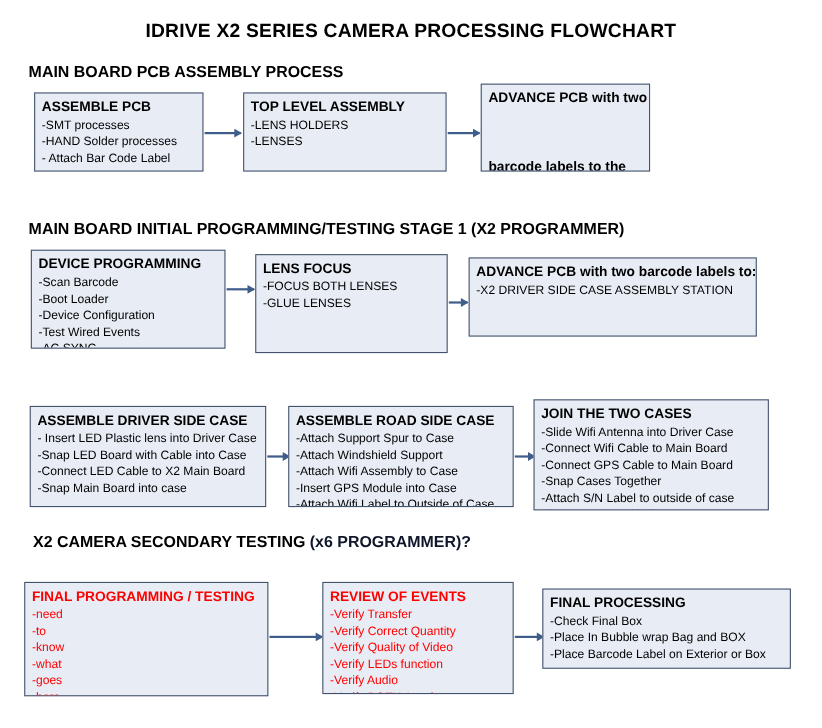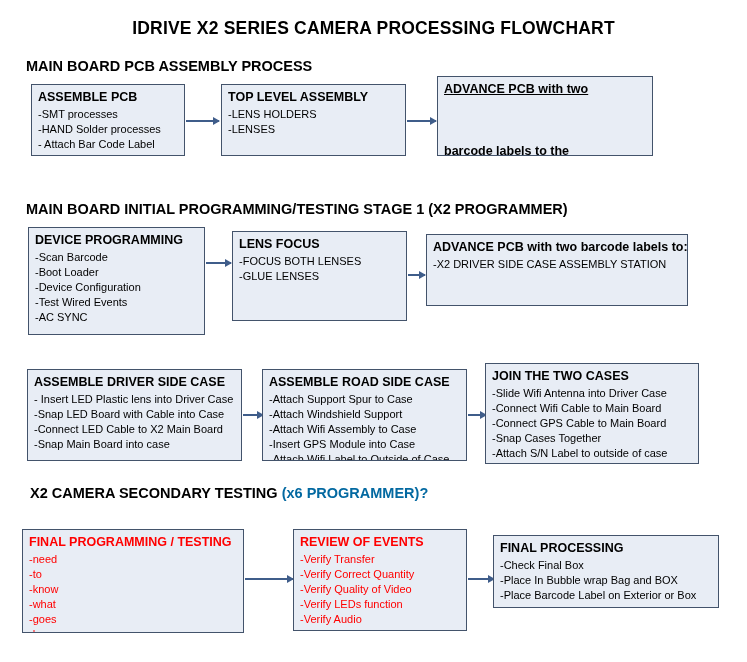--- a/index.html
+++ b/index.html
@@ -31,21 +31,21 @@
     letter-spacing: 0.2px;
   }
   .section-head {
     position: absolute;
     font-size: 14.5px;
     font-weight: bold;
     color: #000000;
     white-space: nowrap;
   }
   .section-head .red {
-    color: #0369a1;
+    color: #0f172a;
   }
   .box {
     position: absolute;
     box-sizing: border-box;
     border: 1px solid #43536b;
     background: #e8edf5;
     padding: 5px 6px 4px 6px;
     overflow: hidden;
   }
   .box-title {
@@ -104,31 +104,31 @@
   <div class="arrow" style="left:186px; top:120px; width:33px;"></div>
 
   <div class="box" style="left:221px; top:84px; width:185px; height:72px;">
     <div class="box-title">TOP LEVEL ASSEMBLY</div>
     <div class="box-line">-LENS HOLDERS</div>
     <div class="box-line">-LENSES</div>
   </div>
 
   <div class="arrow" style="left:407px; top:120px; width:29px;"></div>
 
-  <div class="box" style="left:437px; top:76px; width:216px; height:80px;text-decoration:underline;">
+  <div class="box" style="left:437px; top:76px; width:154px; height:80px;">
     <div class="box-title" style="font-size:12.5px;">ADVANCE PCB with two</div>
     <div class="box-title" style="font-weight:bold;margin-top:46px;">barcode labels to the</div>
     <div class="box-title" style="font-weight:bold;">X2 Programming Station</div>
   </div>
 
   <div class="section-head" style="left:26px; top:201px;">
     <span>MAIN BOARD INITIAL PROGRAMMING/TESTING STAGE 1 (X2 PROGRAMMER)</span>
   </div>
 
-  <div class="box" style="left:28px; top:227px; width:177px; height:108px;">
+  <div class="box" style="left:28px; top:227px; width:177px; height:90px;">
     <div class="box-title">DEVICE PROGRAMMING</div>
     <div class="box-line">-Scan Barcode</div>
     <div class="box-line">-Boot Loader</div>
     <div class="box-line">-Device Configuration</div>
     <div class="box-line">-Test Wired Events</div>
     <div class="box-line">-AC SYNC</div>
   </div>
 
   <div class="arrow" style="left:206px; top:262px; width:25px;"></div>
 

